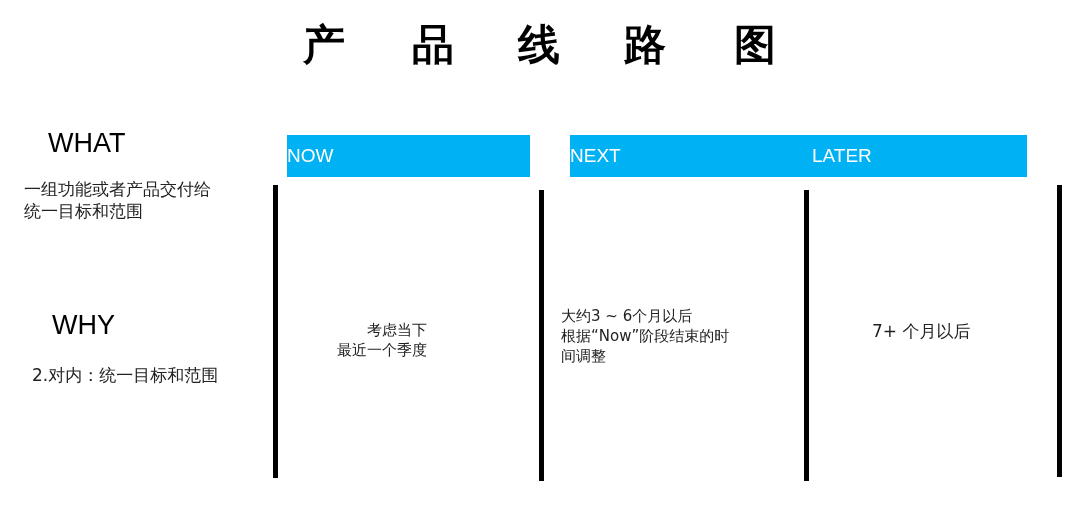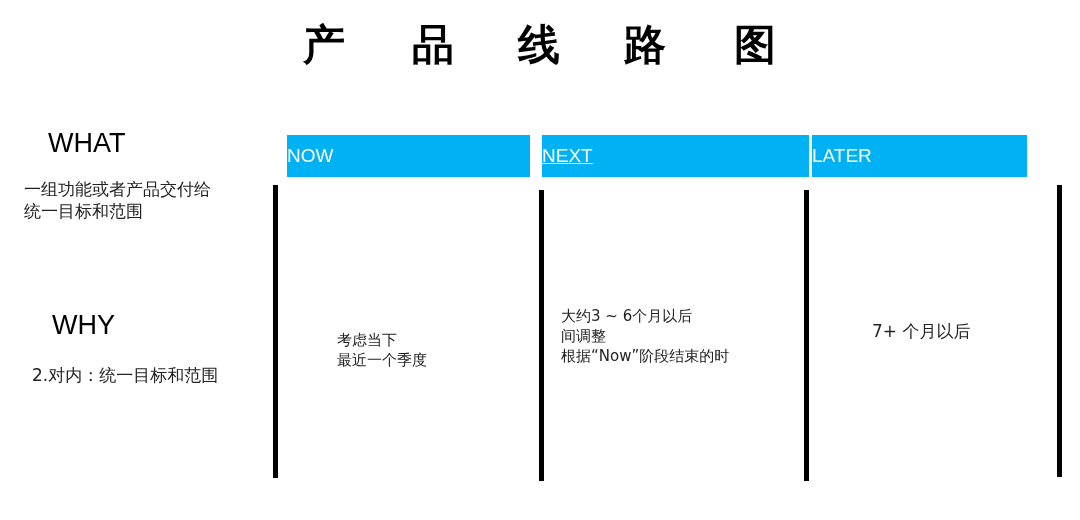--- a/index.html
+++ b/index.html
@@ -38,34 +38,34 @@
   <div>一组功能或者产品交付给</div>
   <div>统一目标和范围</div>
 </div>
 
 <div class="abs heading" style="left:52px; top:310px;">WHY</div>
 <div class="abs desc" style="left:32px; top:364px;">
   <div>2.对内：统一目标和范围</div>
 </div>
 
 <div class="band" style="left:287px; width:243px;">NOW</div>
-<div class="band" style="left:542px; width:267px;text-decoration:underline;">NEXT</div>
+<div class="band" style="left:570px; width:267px;">NEXT</div>
 <div class="band" style="left:812px; width:215px;">LATER</div>
 
 <div class="vline" style="left:273px; top:185px; height:293px;"></div>
 <div class="vline" style="left:539px; top:190px; height:291px;"></div>
 <div class="vline" style="left:804px; top:190px; height:291px;"></div>
 <div class="vline" style="left:1057px; top:185px; height:292px;"></div>
 
-<div class="abs cell-text" style="left:337px; top:330px;">
+<div class="abs cell-text" style="left:337px; top:320px;text-align:right;">
   <div>考虑当下</div>
   <div>最近一个季度</div>
 </div>
 
 <div class="abs cell-text" style="left:561px; top:306px;">
   <div>大约3 ~ 6个月以后</div>
+  <div>根据“Now”阶段结束的时</div>
   <div>间调整</div>
-  <div>根据“Now”阶段结束的时</div>
 </div>
 
 <div class="abs cell-text" style="left:872px; top:321px; font-size:17px;text-align:right;">
   <div>7+ 个月以后</div>
 </div>
 
 </body></html>

